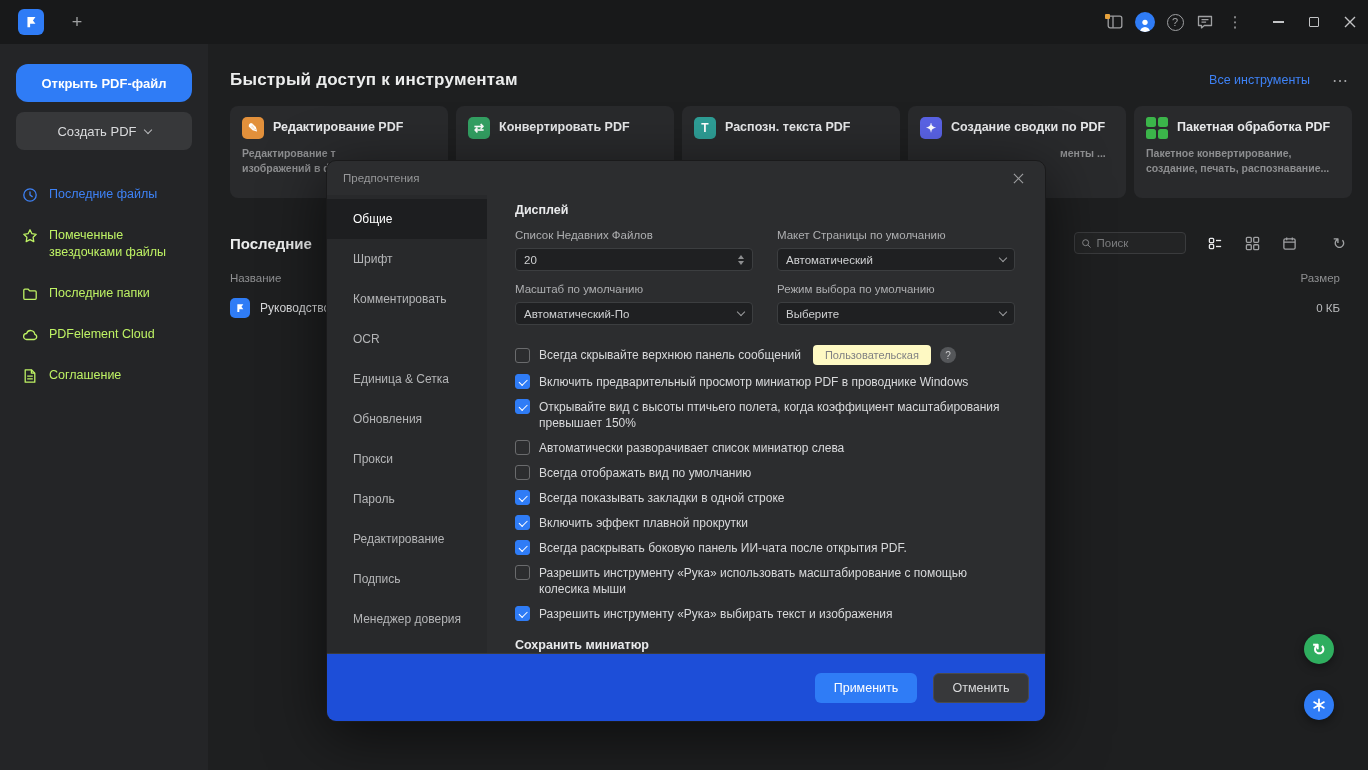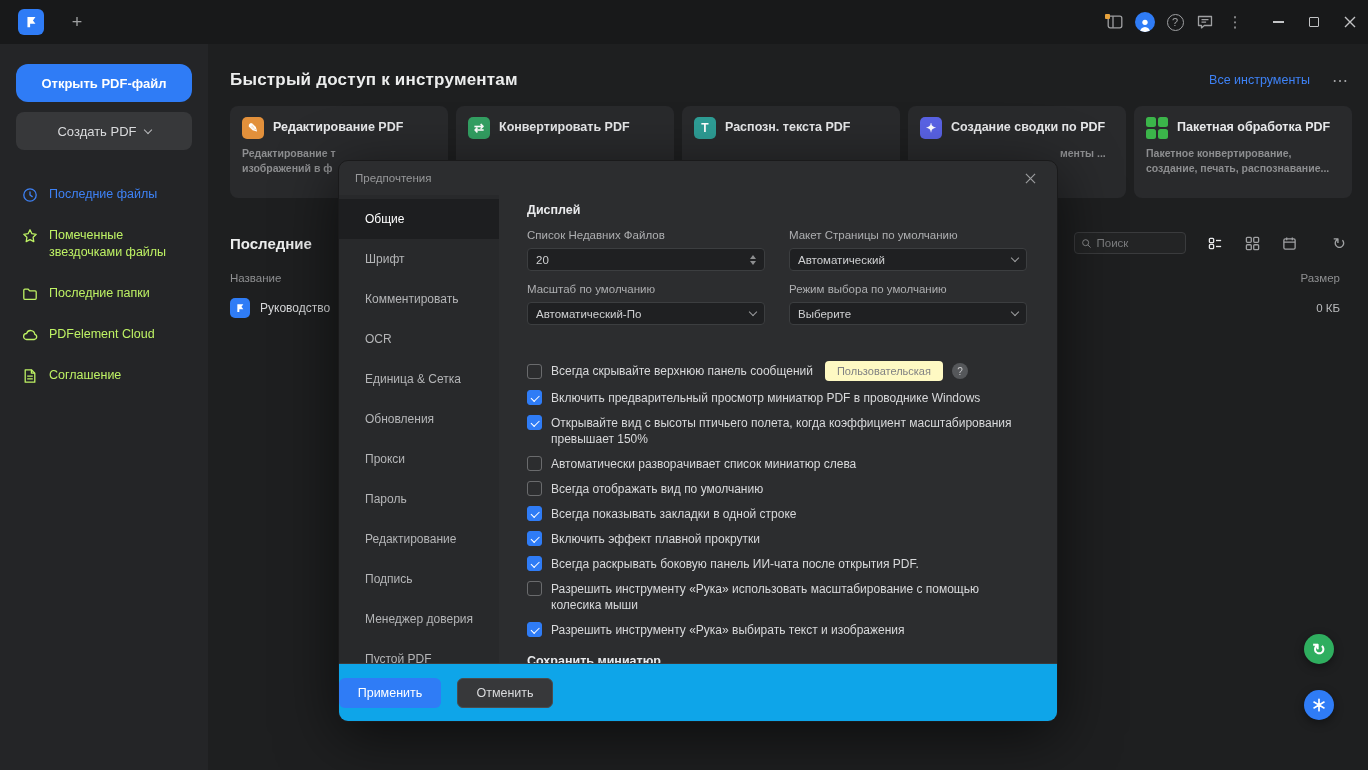--- a/index.html
+++ b/index.html
@@ -64,52 +64,52 @@
   .view-icons .vi.active { color:#e8e9eb; }
   .sync-glyph { margin-left:36px; margin-right:6px; font-size:16px; color:#9fa0a2; cursor:pointer; }
 
   .cols-row { margin-top:18px; display:flex; font-size:11.5px; color:#8e8f91; padding-right:12px; }
   .file-row { margin-top:14px; display:flex; align-items:center; gap:10px; padding-right:12px; cursor:pointer; }
   .file-icon { width:20px; height:20px; border-radius:5px; background:#2F7CF6; display:flex; align-items:center; justify-content:center; flex:none; }
   .file-name { font-size:12px; color:#d8d9db; }
   .file-size { margin-left:auto; font-size:11.5px; color:#b9babc; }
 
   
-  .dialog { position:absolute; left:338px; top:160px; width:720px; height:562px; background:#2c2d2f; border:1px solid #1a1a1b; border-radius:10px; box-shadow:0 14px 60px rgba(0,0,0,.6); z-index:20; display:flex; flex-direction:column; overflow:hidden; }
+  .dialog { position:absolute; left:326px; top:160px; width:720px; height:562px; background:#2c2d2f; border:1px solid #1a1a1b; border-radius:10px; box-shadow:0 14px 60px rgba(0,0,0,.6); z-index:20; display:flex; flex-direction:column; overflow:hidden; }
   .dlg-titlebar { height:34px; flex:none; display:flex; align-items:center; padding:0 16px; }
   .dlg-title { font-size:11.5px; color:#97989a; }
   .dlg-close { margin-left:auto; width:22px; height:22px; display:flex; align-items:center; justify-content:center; color:#9b9c9e; cursor:pointer; }
   .dlg-body { flex:1; display:flex; min-height:0; overflow:hidden; }
   .dlg-nav { width:160px; flex:none; background:#28292b; padding-top:4px; }
   .nav-item { height:40px; display:flex; align-items:center; padding-left:26px; font-size:12px; color:#b4b5b7; cursor:pointer; }
   .nav-item.active { background:#1d1e20; color:#fff; }
   .dlg-content { flex:1; padding:8px 30px 0 28px; overflow:hidden; }
   .sect-heading { font-size:12.5px; color:#e9eaec; font-weight:700; }
   .form-row { display:grid; grid-template-columns:238px 238px; column-gap:24px; margin-top:12px; }
   .field-label { font-size:11.5px; color:#aeafb1; margin-bottom:7px; }
   .control { height:23px; background:#1f2022; border:1px solid #3c3e40; border-radius:4px; display:flex; align-items:center; justify-content:space-between; padding:0 8px; color:#cfd0d2; font-size:11.5px; cursor:pointer; }
   .spin-input { width:180px; background:transparent; border:none; outline:none; color:#cfd0d2; font-size:11.5px; font-family:"Liberation Sans",sans-serif; }
   .spin-arrows { display:flex; flex-direction:column; gap:2px; align-items:center; }
   .spin-arrows i { display:block; width:0; height:0; border-left:3.5px solid transparent; border-right:3.5px solid transparent; }
   .spin-arrows .up { border-bottom:4px solid #8d8e90; }
   .spin-arrows .dn { border-top:4px solid #8d8e90; }
   .chev-dn { width:6px; height:6px; border-right:1.4px solid #9b9c9e; border-bottom:1.4px solid #9b9c9e; transform:rotate(45deg); margin-top:-3px; }
 
-  .cb-section { margin-top:36px; }
+  .cb-section { margin-top:20px; }
   .cb-row { display:flex; align-items:flex-start; margin-top:9px; }
   .cb-row.row-inline { align-items:center; }
   .cb { width:15px; height:15px; border:1px solid #6a6b6d; border-radius:3px; margin-right:9px; flex:none; position:relative; cursor:pointer; background:transparent; }
   .cb.checked { background:#2F7CF6; border-color:#2F7CF6; }
   .cb.checked::after { content:""; position:absolute; left:3px; top:3.5px; width:7px; height:3.5px; border-left:1.7px solid #fff; border-bottom:1.7px solid #fff; transform:rotate(-45deg); }
   .cb-label { font-size:12px; color:#d8d9db; line-height:16px; max-width:472px; }
   .custom-btn { margin-left:12px; background:#fef9c3; border:none; color:#808183; border-radius:4px; padding:4px 12px; font-size:11px; font-family:"Liberation Sans",sans-serif; }
   .help-circle { margin-left:9px; width:16px; height:16px; border-radius:50%; background:#55575a; color:#c9cacc; font-size:10px; display:flex; align-items:center; justify-content:center; cursor:pointer; }
   .save-heading { margin-top:16px; }
 
-  .dlg-footer { height:58px; flex:none; border-top:1px solid #3a3b3d; background:#0ea5e9; display:flex; align-items:center; justify-content:flex-start; gap:16px; padding-right:16px; }
+  .dlg-footer { height:68px; flex:none; border-top:1px solid #3a3b3d; background:#1d4ed8; display:flex; align-items:center; justify-content:flex-end; gap:16px; padding-right:16px; }
   .btn-apply { width:102px; height:30px; background:#2F7CF6; border:none; border-radius:6px; color:#fff; font-size:12.5px; font-family:"Liberation Sans",sans-serif; cursor:pointer; }
   .btn-cancel { width:96px; height:30px; background:#37383a; border:1px solid #4a4b4d; border-radius:6px; color:#d9dadc; font-size:12.5px; font-family:"Liberation Sans",sans-serif; cursor:pointer; }
 
   
   .float-btn { position:absolute; right:34px; width:30px; height:30px; border-radius:50%; display:flex; align-items:center; justify-content:center; z-index:30; cursor:pointer; box-shadow:0 3px 10px rgba(0,0,0,.4); }
   .float-green { top:634px; background:#2FAE5F; color:#fff; font-size:16px; font-weight:700; }
   .float-blue { top:690px; background:#2F7CF6; }
 </style>
 </head>
 <body>

